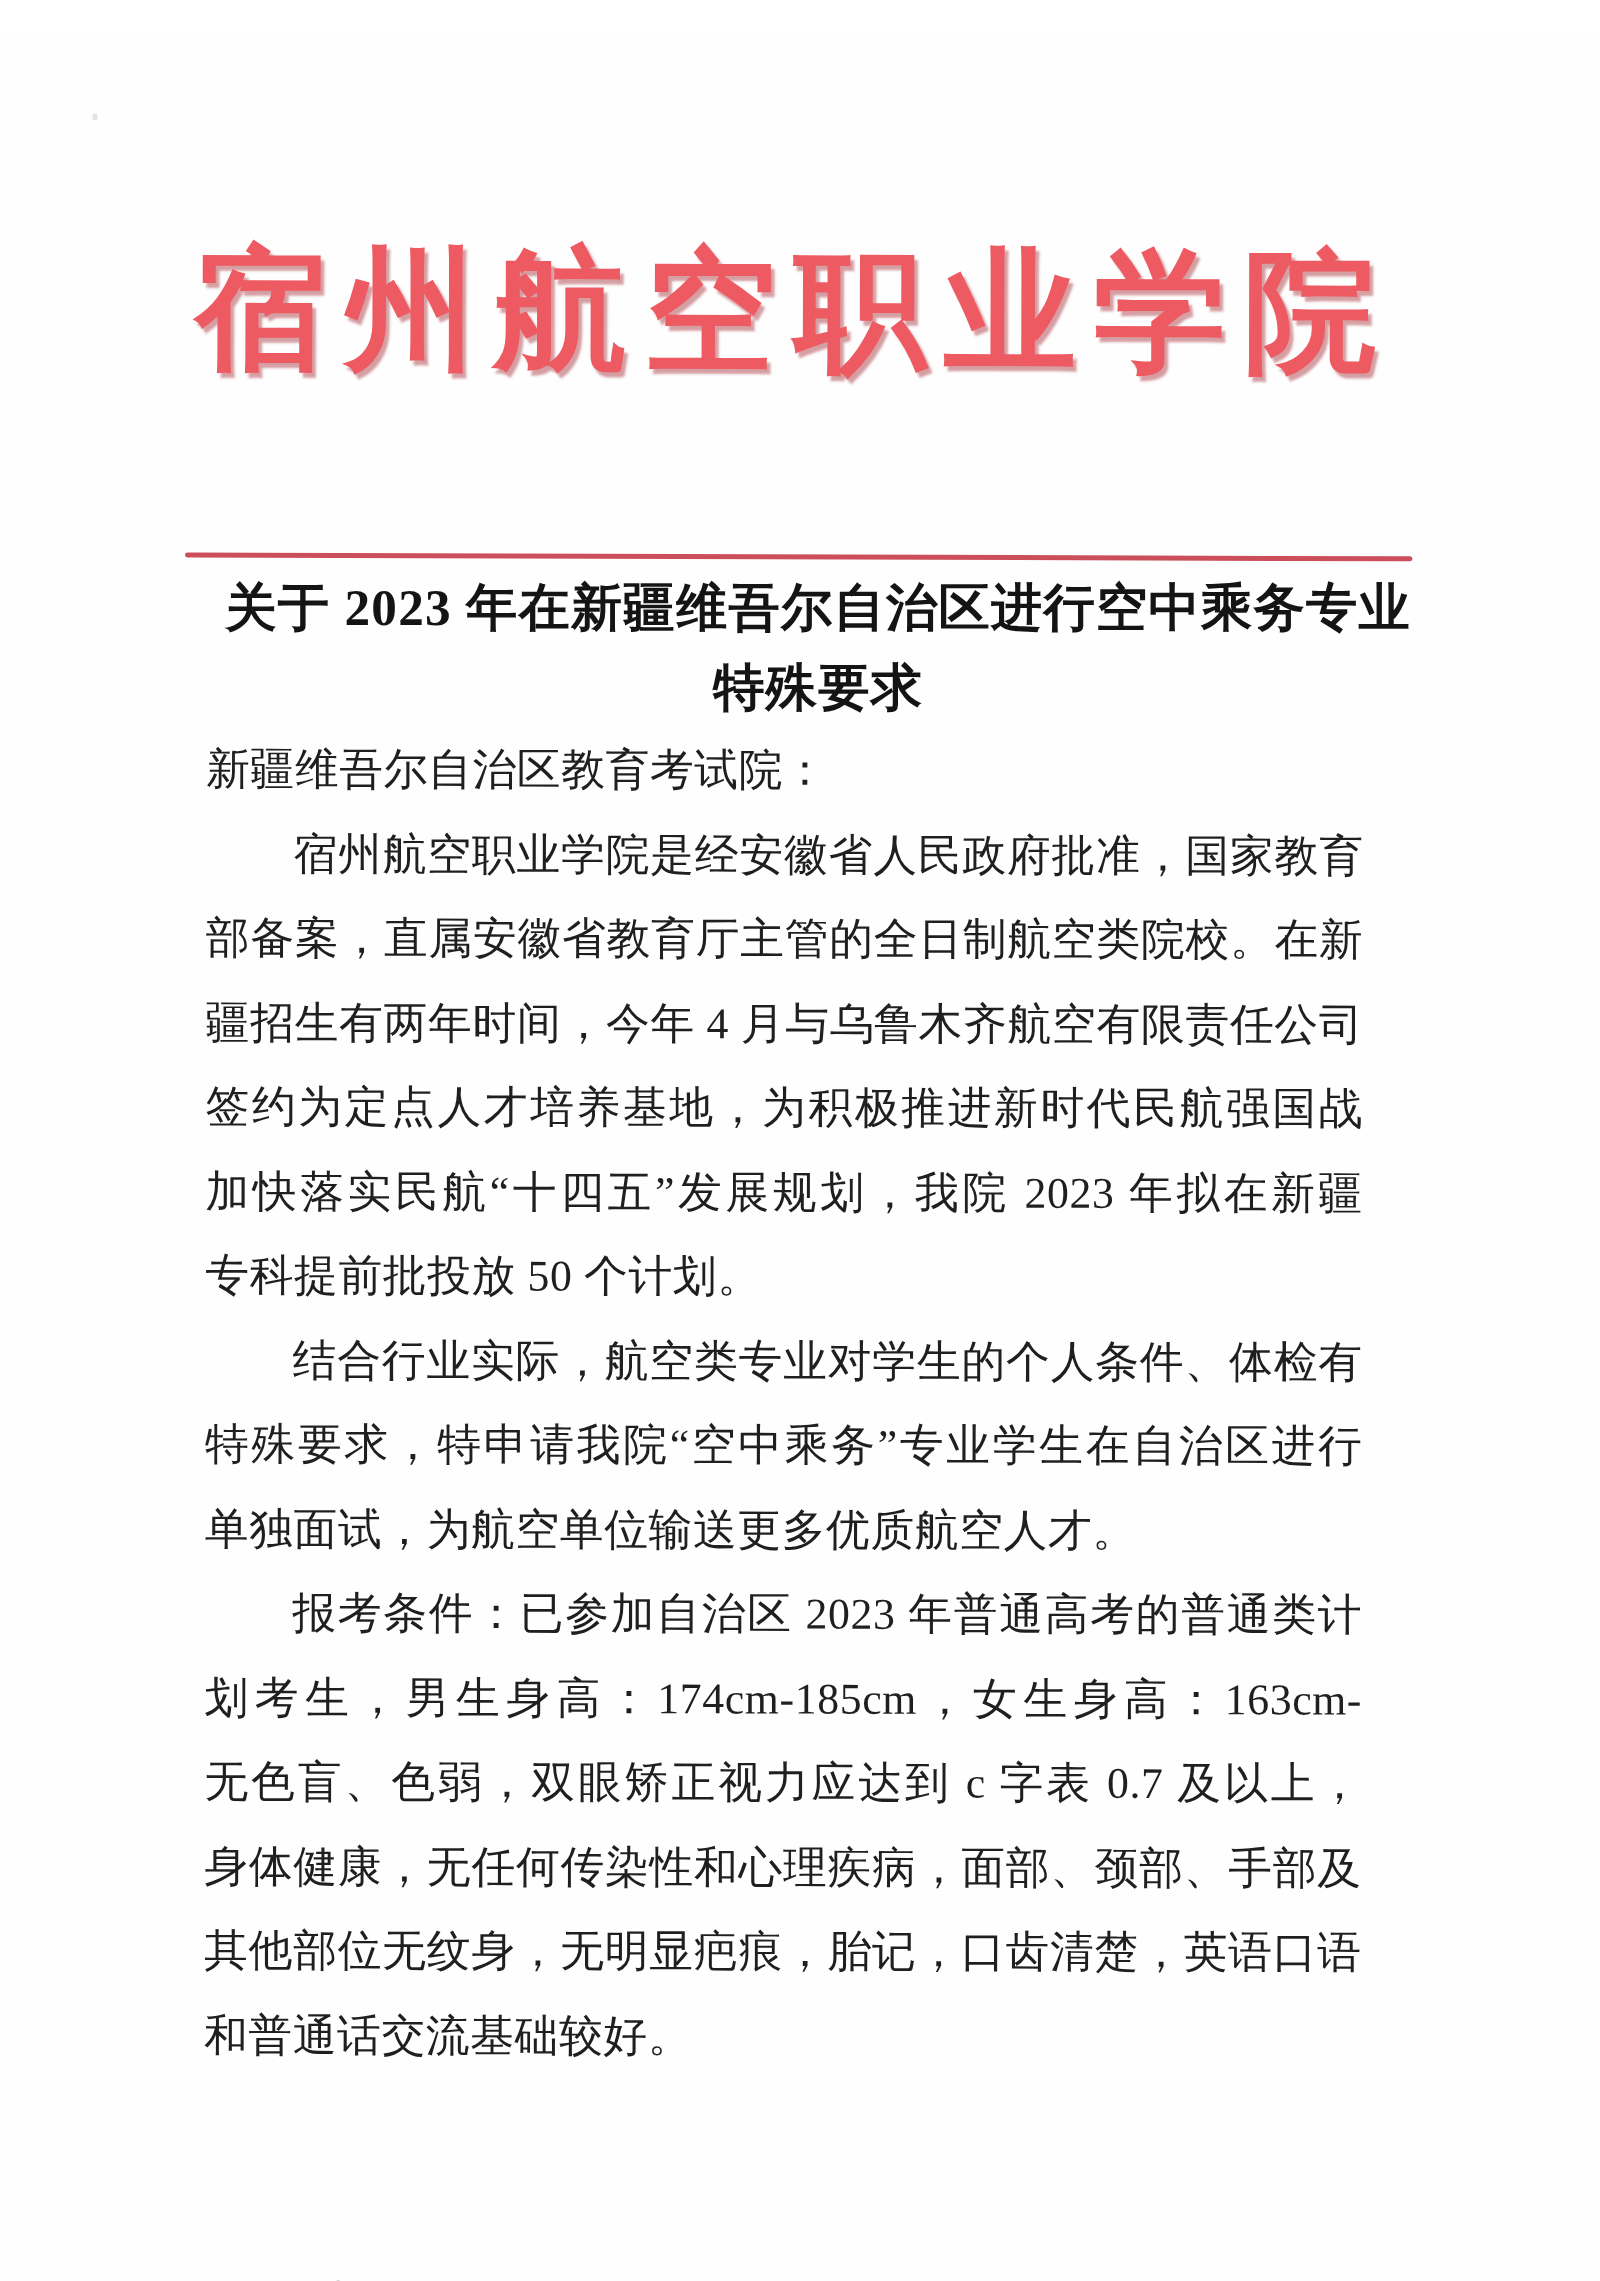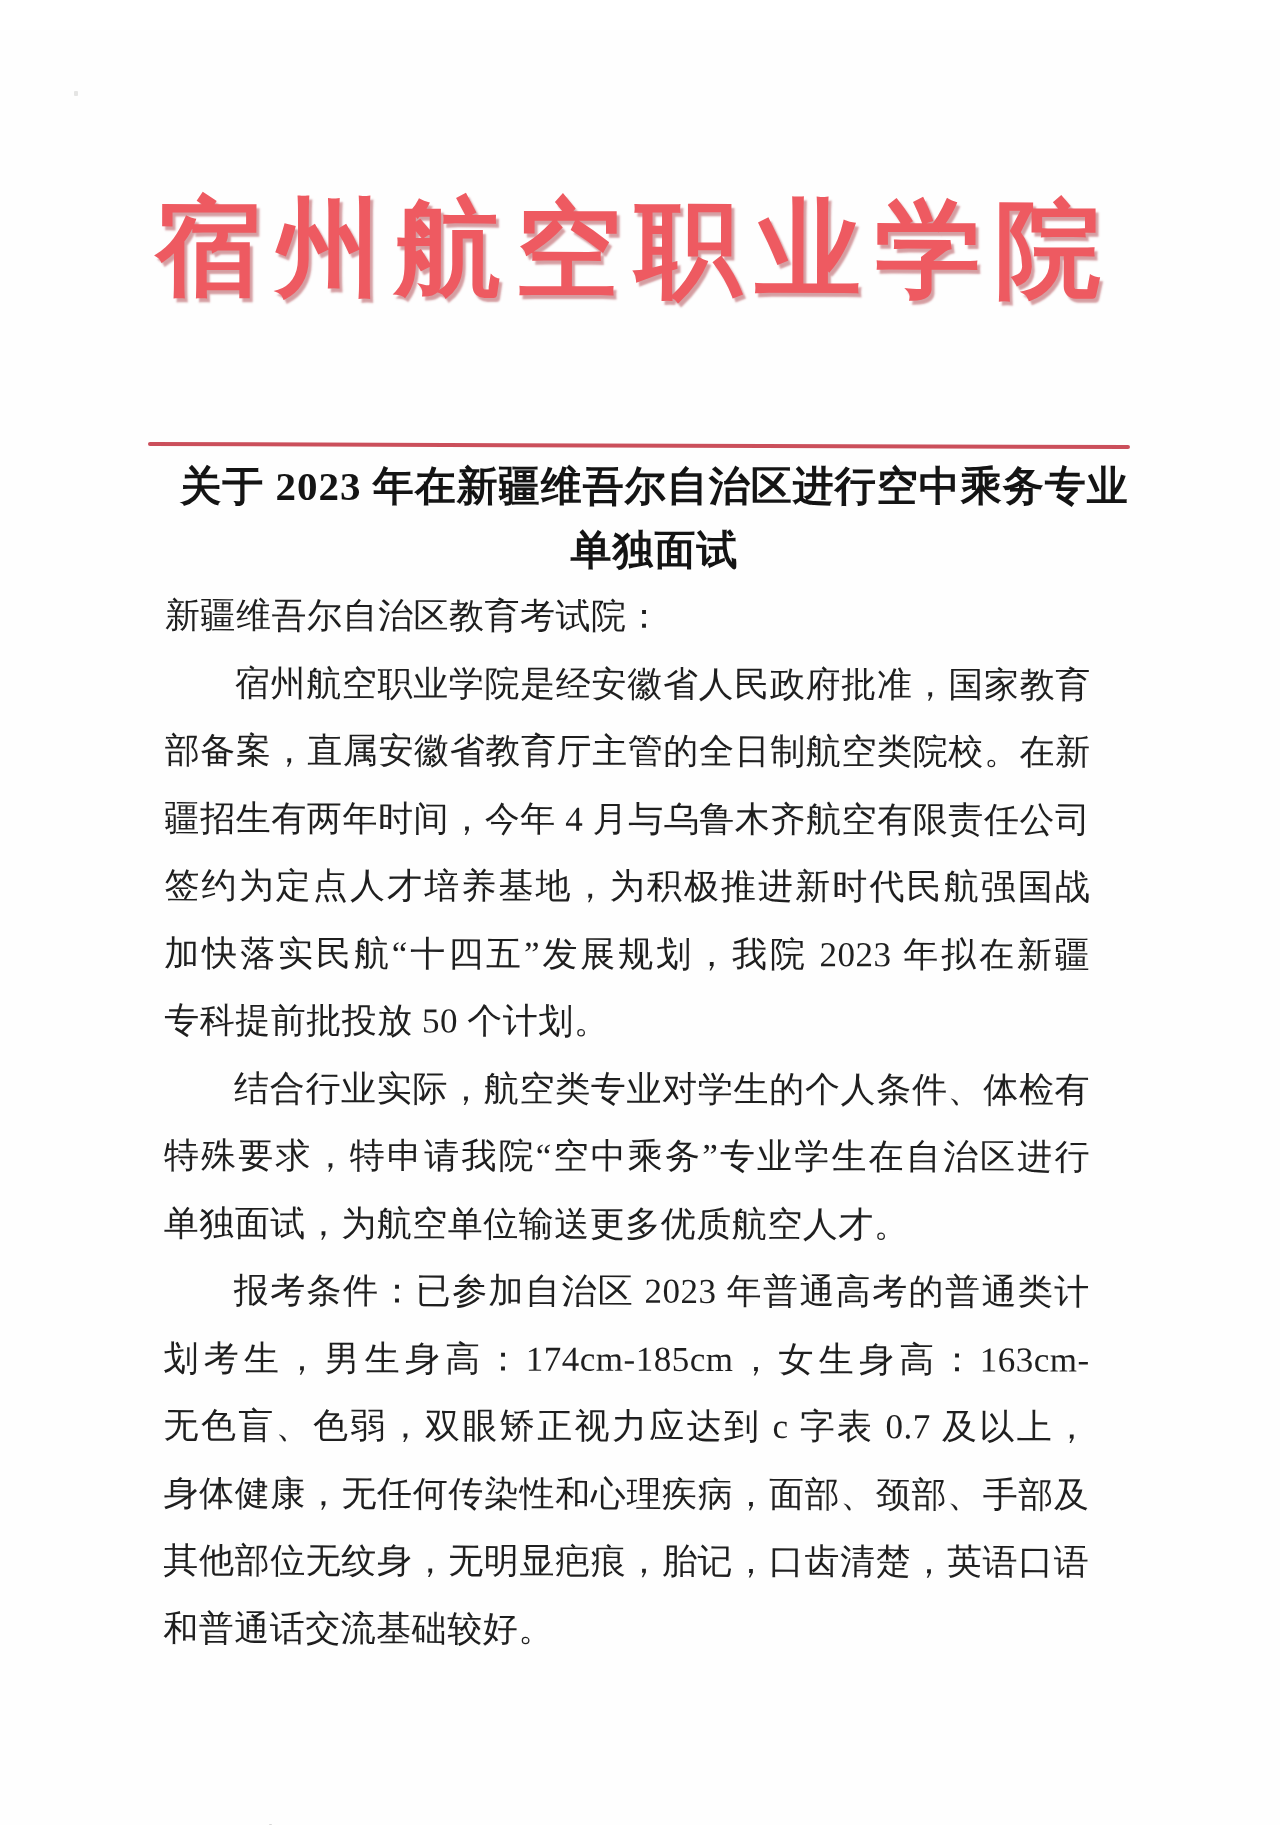--- a/index.html
+++ b/index.html
@@ -105,21 +105,21 @@
 <body>
 
 <div class="page">
 
   <div class="letterhead" style="color: rgb(238, 90, 97);">宿州航空职业学院</div>
 
   <div class="divider" style="background: rgb(203, 79, 91);"></div>
 
   <div class="doc-title">
     <div class="title-line">关于 2023 年在新疆维吾尔自治区进行空中乘务专业</div>
-    <div class="title-line">单独面试</div>
+    <div class="title-line">特殊要求</div>
   </div>
 
   <div class="content" id="body-lines">
       <div class="line">新疆维吾尔自治区教育考试院：</div>
       <div class="line indent fill">宿州航空职业学院是经安徽省人民政府批准，国家教育</div>
       <div class="line fill">部备案，直属安徽省教育厅主管的全日制航空类院校。在新</div>
       <div class="line fill">疆招生有两年时间，今年 4 月与乌鲁木齐航空有限责任公司</div>
       <div class="line fill">签约为定点人才培养基地，为积极推进新时代民航强国战略，</div>
       <div class="line fill">加快落实民航“十四五”发展规划，我院 2023 年拟在新疆</div>
       <div class="line">专科提前批投放 50 个计划。</div>

